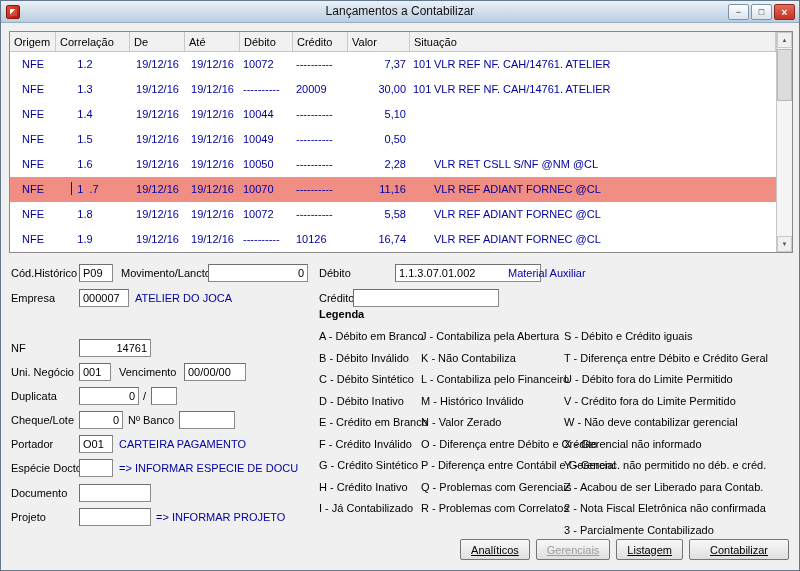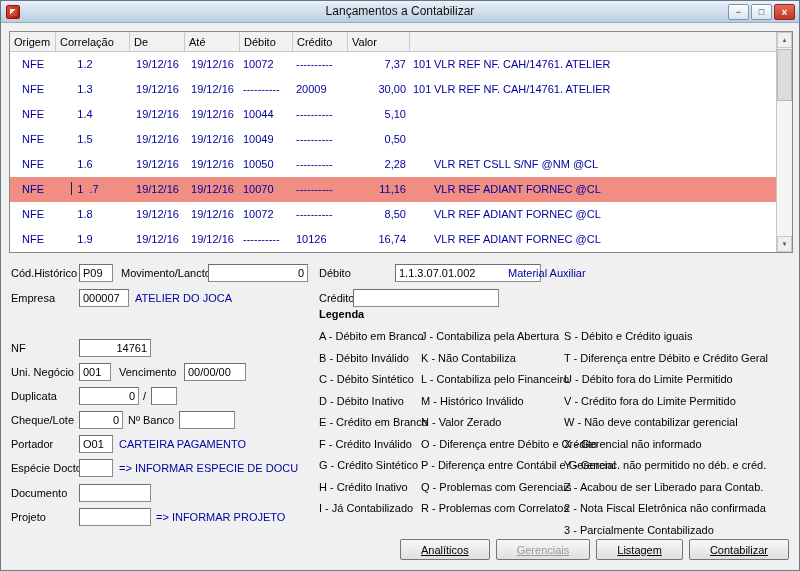--- a/index.html
+++ b/index.html
@@ -51,21 +51,21 @@
   .fin.ra{text-align:right}
 
   
   .legend-title{position:absolute;left:318px;top:307px;font-weight:bold;color:#000}
   .legend-cols{position:absolute;left:318px;top:325px;right:8px;display:flex}
   .lcol1{width:102px}.lcol2{width:143px}.lcol3{flex:1}
   .litem{height:21.5px;line-height:21.5px;white-space:nowrap;color:#000}
 
   
   .button-row{position:absolute;right:10px;top:538px;display:flex;gap:6px}
-  .abtn{height:21px;min-width:66px;padding:0 20px;display:flex;align-items:center;justify-content:center;border:1px solid #757575;border-radius:2px;background:linear-gradient(#f8f8f8,#e0e0e0);color:#000;text-decoration:underline;cursor:pointer;white-space:nowrap}
+  .abtn{height:21px;min-width:66px;padding:0 10px;display:flex;align-items:center;justify-content:center;border:1px solid #757575;border-radius:2px;background:linear-gradient(#f8f8f8,#e0e0e0);color:#000;text-decoration:underline;cursor:pointer;white-space:nowrap}
   .abtn.dis{color:#9b9b9b;cursor:default}
   .abtn:last-child{min-width:100px}
 </style>
 </head>
 <body>
 
 <div class="window">
 
   <div class="titlebar">
     <div class="app-icon"></div>
@@ -85,20 +85,21 @@
 
   <div class="grid">
     <div class="ghead">
         <div class="hcell c0">Origem</div>
         <div class="hcell c1">Correlação</div>
         <div class="hcell c2">De</div>
         <div class="hcell c3">Até</div>
         <div class="hcell c4">Débito</div>
         <div class="hcell c5">Crédito</div>
         <div class="hcell c6">Valor</div>
+        <div class="hcell c8">Situação</div>
       </div>
     <div class="gbody">
         <div class="trow">
           <div class="tcell c0">NFE</div>
           <div class="tcell c1">1.2</div>
           <div class="tcell c2">19/12/16</div>
           <div class="tcell c3">19/12/16</div>
           <div class="tcell c4">10072</div>
           <div class="tcell c5">----------</div>
           <div class="tcell c6">7,37</div>
@@ -160,21 +161,21 @@
           <div class="tcell c7"><div class="hnum"></div><div class="htxt">VLR REF ADIANT FORNEC @CL</div></div>
           <div class="tcell c8"></div>
         </div>
         <div class="trow">
           <div class="tcell c0">NFE</div>
           <div class="tcell c1">1.8</div>
           <div class="tcell c2">19/12/16</div>
           <div class="tcell c3">19/12/16</div>
           <div class="tcell c4">10072</div>
           <div class="tcell c5">----------</div>
-          <div class="tcell c6">8,50</div>
+          <div class="tcell c6">5,58</div>
           <div class="tcell c7"><div class="hnum"></div><div class="htxt">VLR REF ADIANT FORNEC @CL</div></div>
           <div class="tcell c8"></div>
         </div>
         <div class="trow">
           <div class="tcell c0">NFE</div>
           <div class="tcell c1">1.9</div>
           <div class="tcell c2">19/12/16</div>
           <div class="tcell c3">19/12/16</div>
           <div class="tcell c4">----------</div>
           <div class="tcell c5">10126</div>

